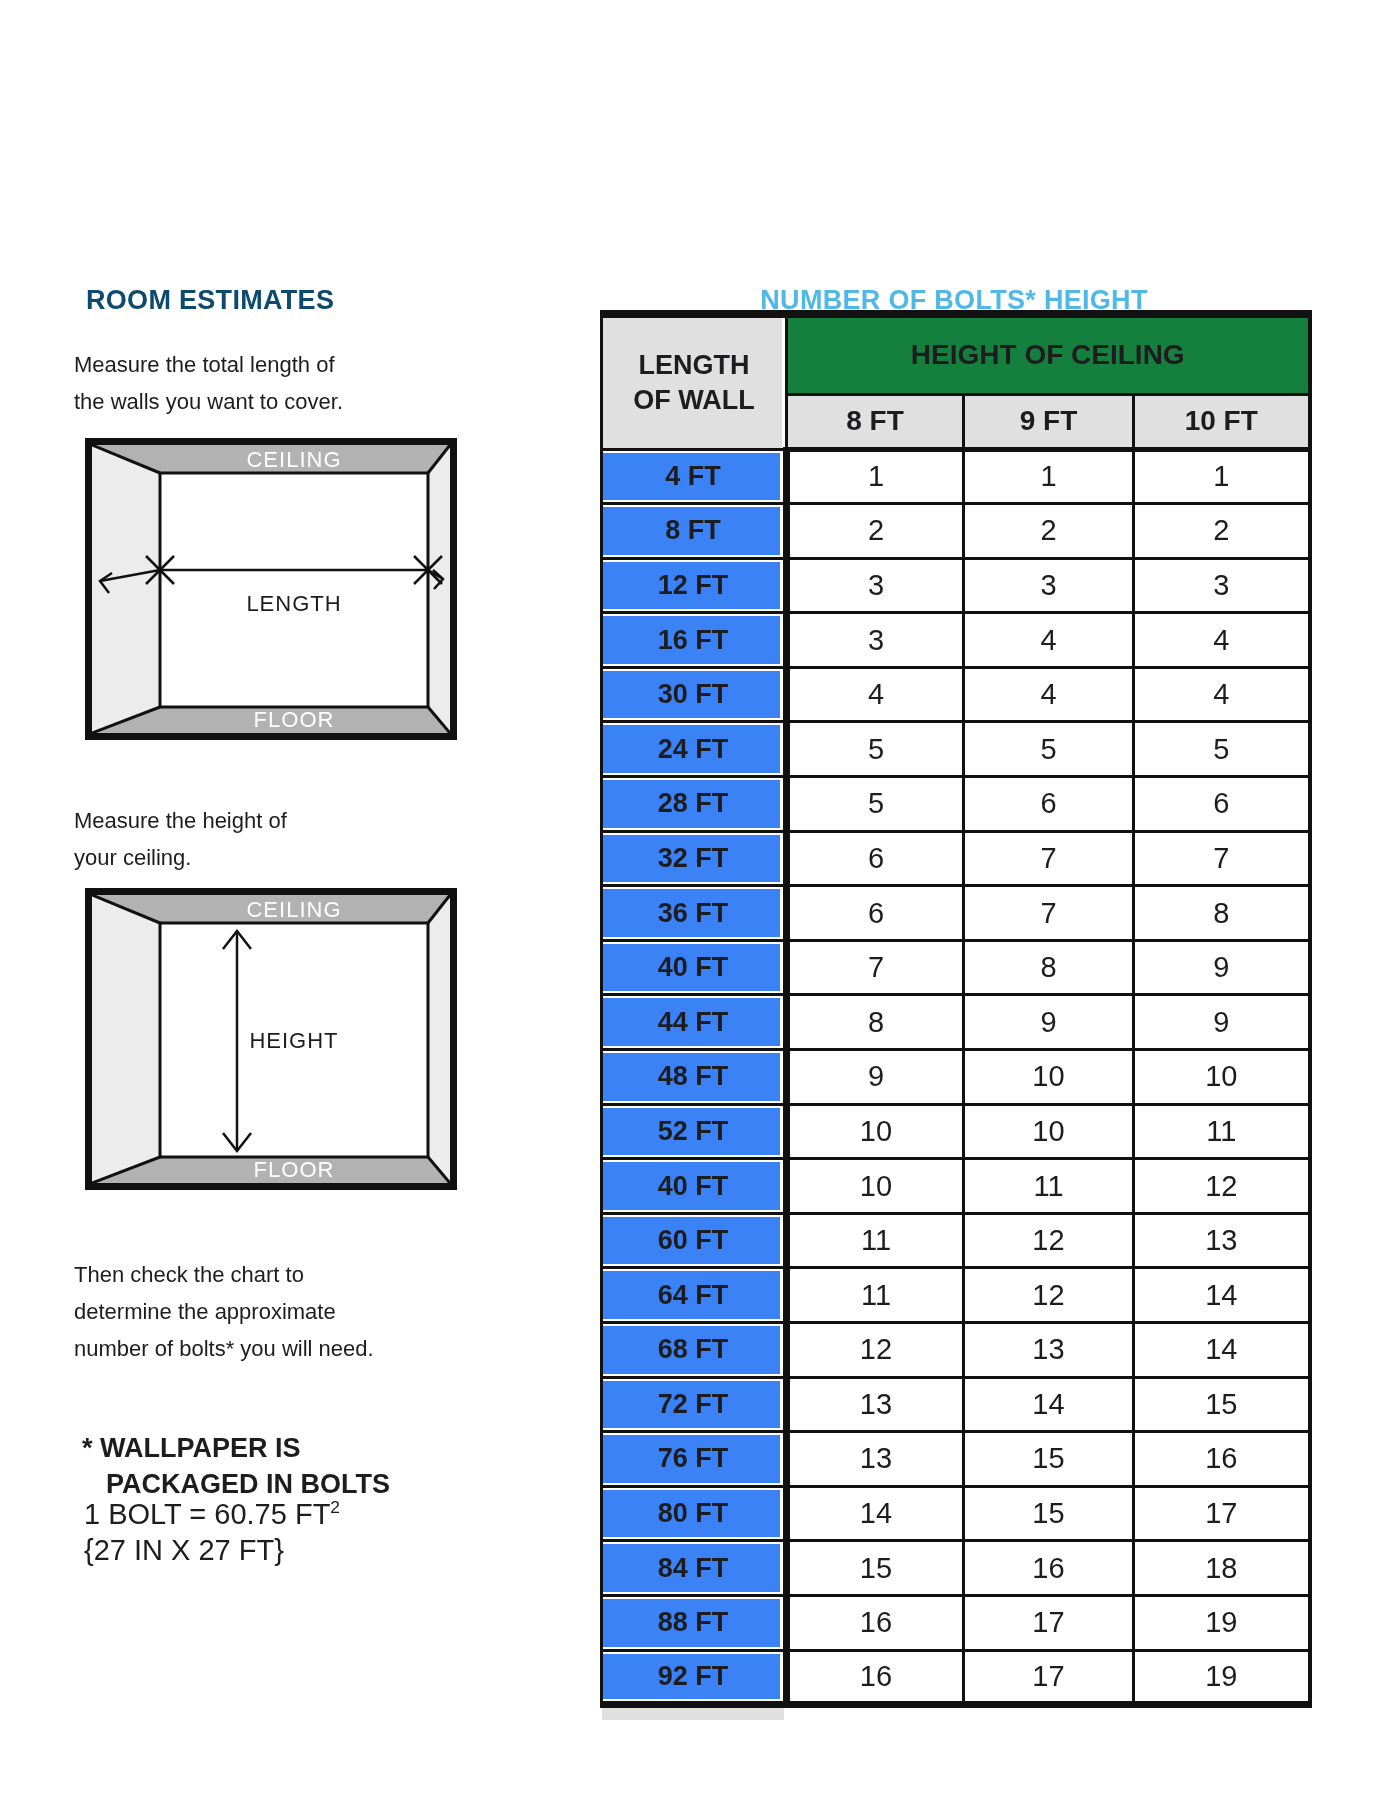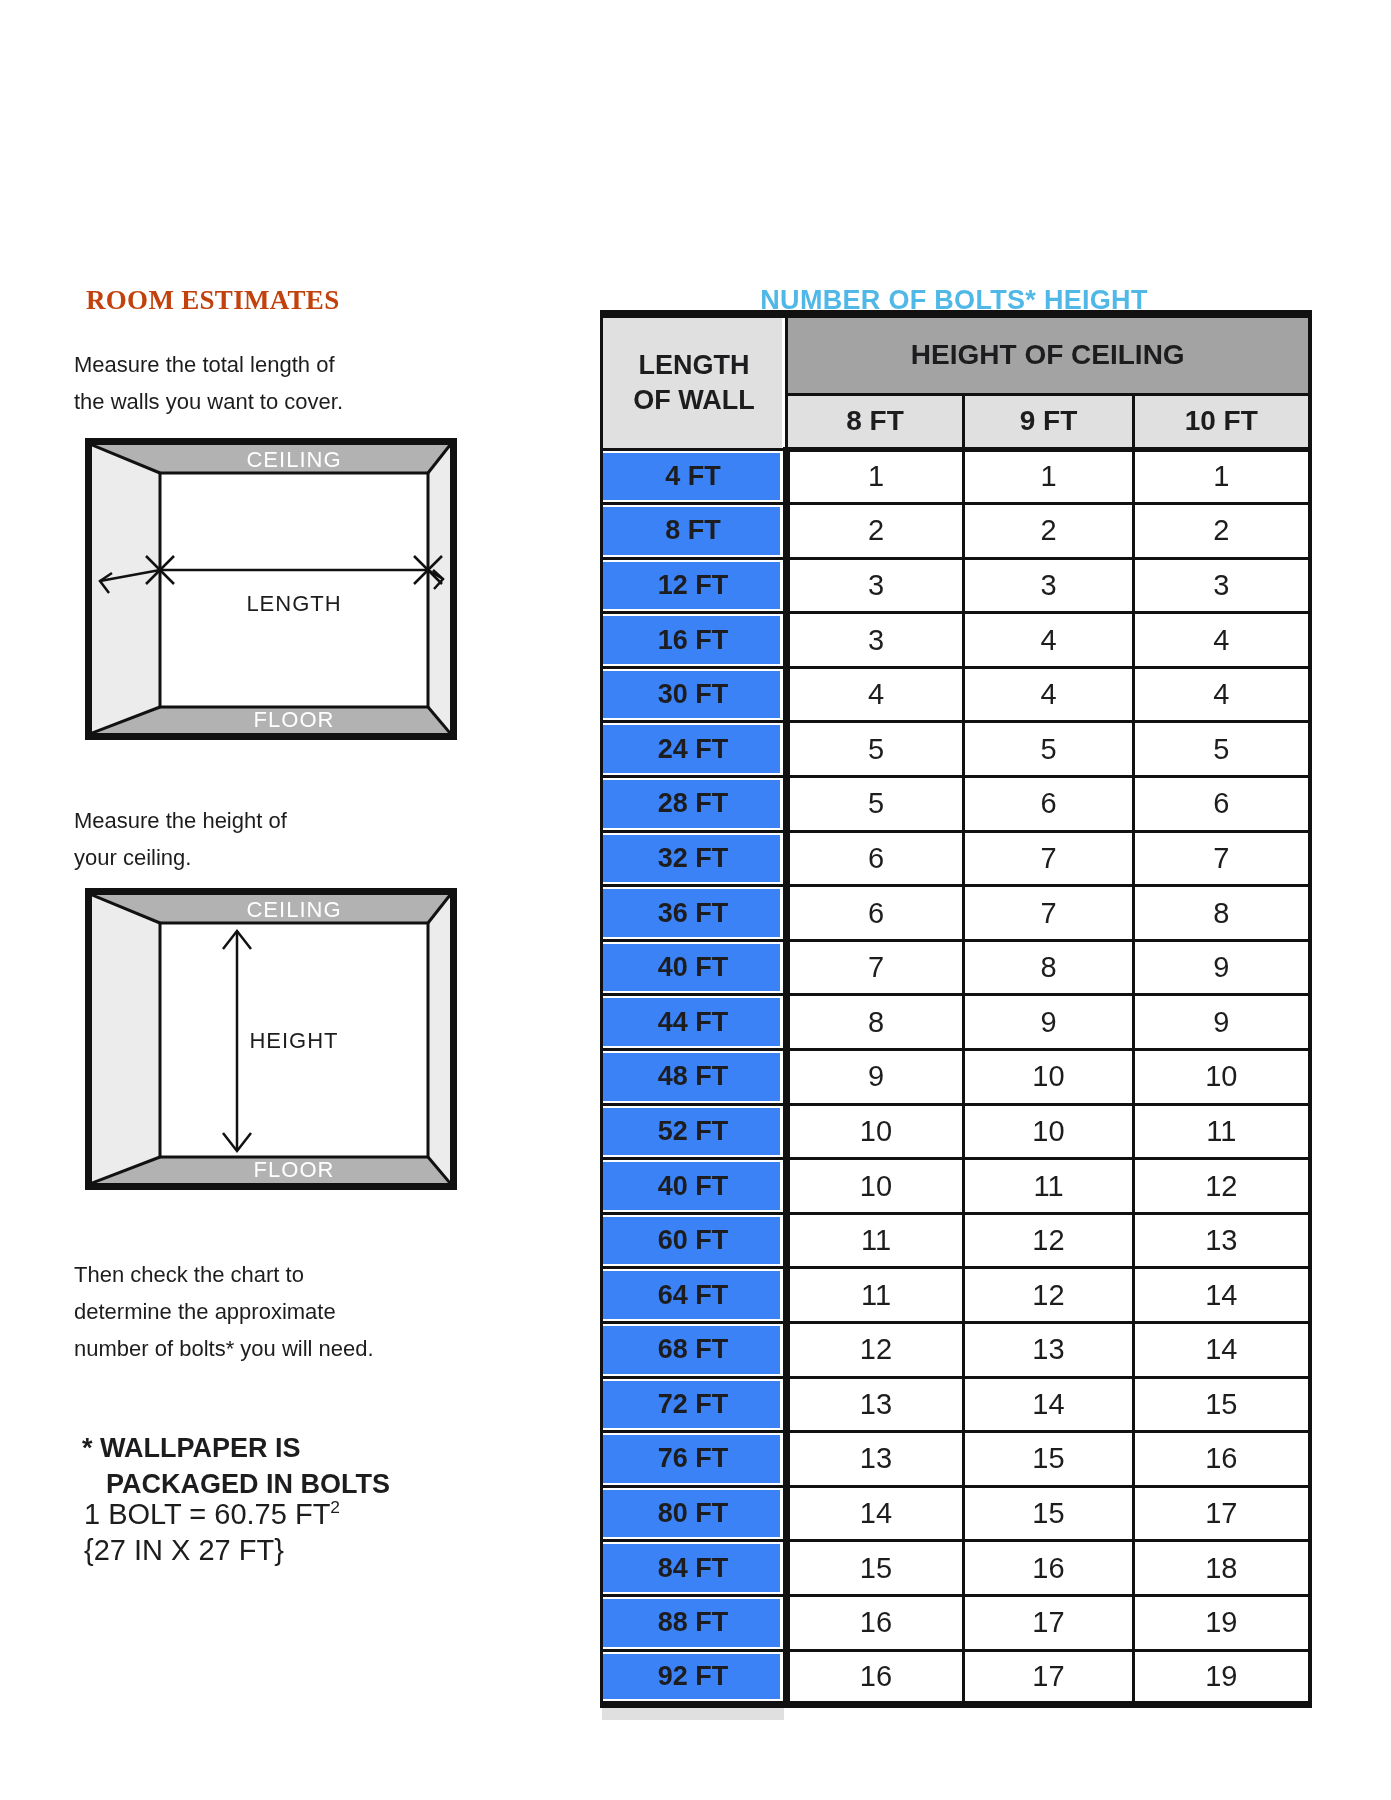--- a/index.html
+++ b/index.html
@@ -38,38 +38,38 @@
     border-collapse:collapse; table-layout:fixed; width:708px;
     border-top:8px solid #111; border-bottom:7px solid #111;
     border-left:2px solid #111; border-right:4px solid #111;
   }
   table.bolts th, table.bolts td { padding:0; text-align:center; vertical-align:middle; border:3px solid #111; }
   th.corner {
     background:#e0e0e0; font-size:27px; font-weight:bold; white-space:pre-line; line-height:1.3;
     border-right:7px solid #111; box-shadow: inset -3px 0 0 #fff;
   }
   tr.hr1 { height:80px; }
-  th.group { background:#a3a3a3; font-size:28px; font-weight:bold; }
+  th.group { background:#15803d; font-size:28px; font-weight:bold; }
   tr.hr2 { height:55px; }
   tr.hr2 th { background:#e0e0e0; font-size:28px; font-weight:bold; border-bottom:5px solid #111; }
   tbody tr { height:54.6px; }
   tbody th.rowlabel {
     background:#3b82f6; font-size:27px; font-weight:bold; border-right:7px solid #111;
     box-shadow: inset 0 2px 0 #fff, inset 0 -2px 0 #fff, inset -3px 0 0 #fff;
   }
   tbody td { background:#ffffff; font-size:29px; }
   .table-tab { width:182px; height:12px; background:#e0e0e0; margin-left:2px; }
 </style>
 </head>
 <body>
 
 <div class="page">
 
 
-  <h2 class="section-heading left-heading accent" style="color: #c2410c; font-family: Liberation Serif, serif;">ROOM ESTIMATES</h2>
+  <h2 class="section-heading left-heading accent" style="color: #0c4a6e;">ROOM ESTIMATES</h2>
   <h2 class="section-heading right-heading accent" style="color: rgb(80, 184, 231);">NUMBER OF BOLTS* HEIGHT</h2>
 
   <p class="para" id="para-length">Measure the total length of
 the walls you want to cover.</p>
 
   <div class="diagram" id="diagram-length">
     <svg viewBox="0 0 358 288">
       <rect x="0" y="0" width="358" height="288" fill="#ffffff"></rect>
       <polygon points="0,0 358,0 336,28 68,28" fill="#b2b2b2"></polygon>
       <polygon points="68,262 336,262 358,288 0,288" fill="#b2b2b2"></polygon>

